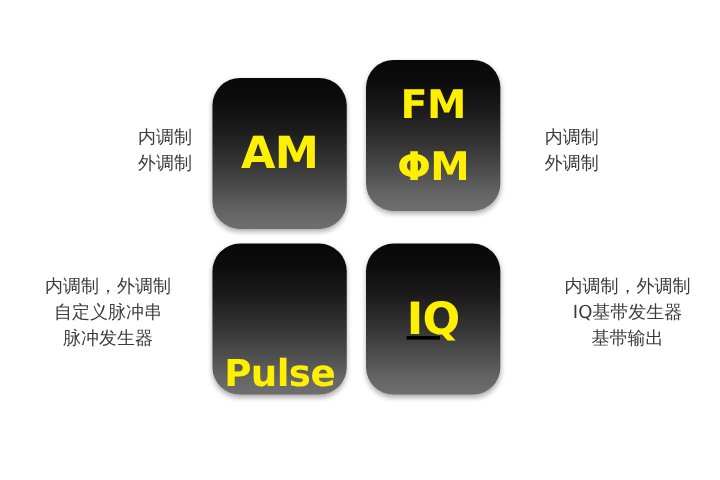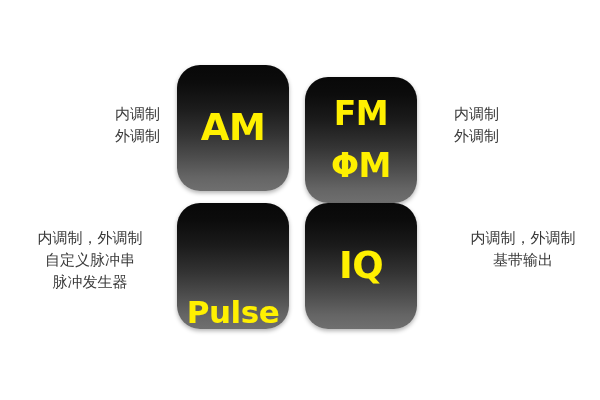--- a/index.html
+++ b/index.html
@@ -39,23 +39,23 @@
                 #656565 89%,
                 #6f6f6f 100%);
     box-shadow: 0 2px 4px rgba(0,0,0,0.30);
     display: flex;
     align-items: center;
     justify-content: center;
     box-sizing: border-box;
   }
 
   .tile-am   { left: 177px; top: 65px;  }
-  .tile-fm   { left: 305px; top: 77px;  }
+  .tile-fm   { left: 305px; top: 50px;  }
   .tile-pulse{ left: 177px; top: 203px; align-items: flex-end; }
-  .tile-iq   { left: 305px; top: 203px; }
+  .tile-iq   { left: 305px; top: 203px; text-decoration: underline; }
 
   .tile-label {
     color: #fff000;
     font-weight: bold;
     text-align: center;
     line-height: 1.02;
     letter-spacing: -0.5px;
     user-select: none;
   }
   .tile-label.size-xl   { font-size: 37px; }
@@ -140,16 +140,17 @@
   </div>
 
   <div class="tile tile-iq">
     <span class="tile-label size-xl">
       <span class="line">IQ</span>
     </span>
   </div>
 
   <div class="note note-iq">
     <span class="line">内调制，外调制</span>
+    <span class="line">IQ基带发生器</span>
     <span class="line">基带输出</span>
   </div>
 
 </div>
 
 </body></html>

